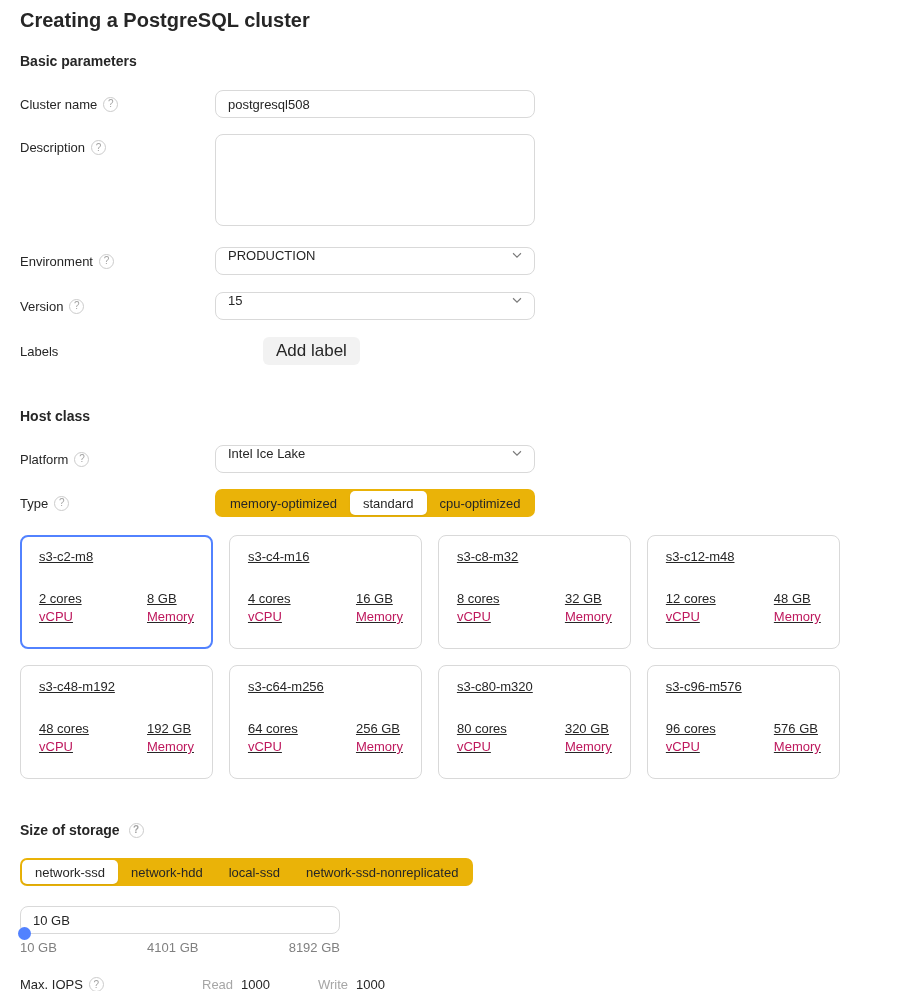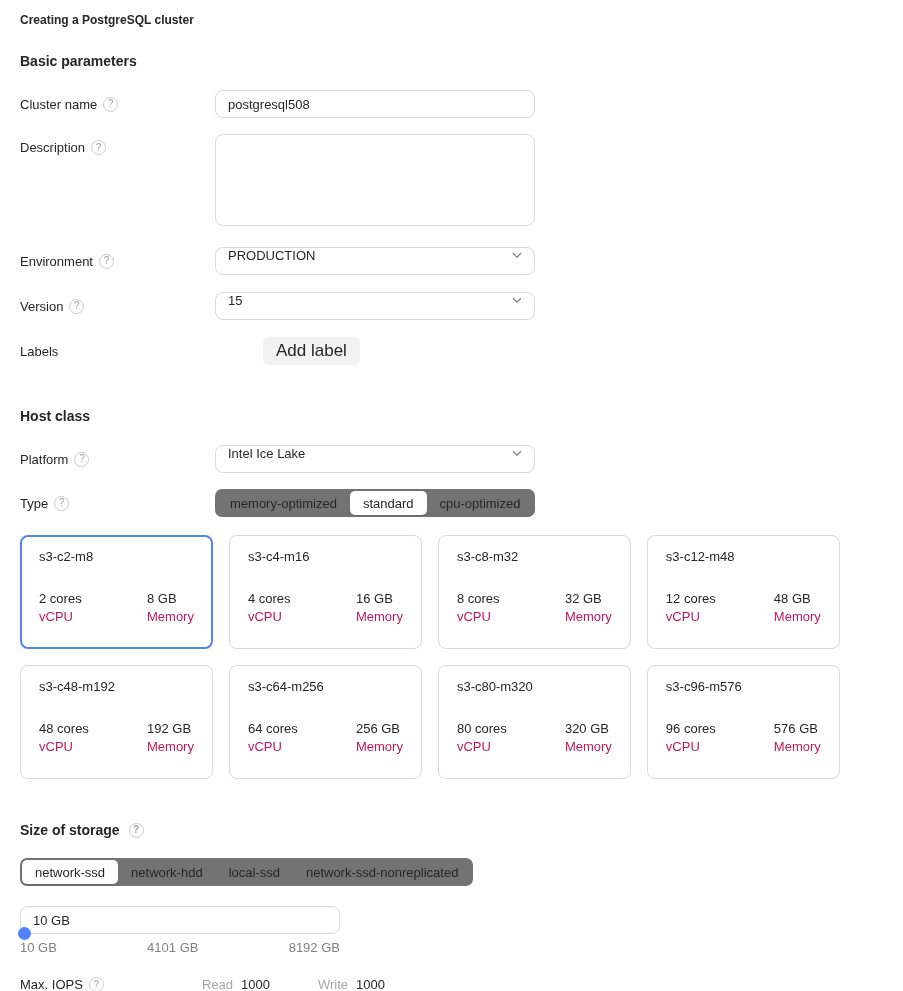--- a/index.html
+++ b/index.html
@@ -5,21 +5,21 @@
   * { box-sizing: border-box; }
   html, body { margin: 0; padding: 0; }
   body {
     width: 903px; height: 991px; overflow: hidden;
     background: #ffffff;
     font-family: "Liberation Sans", sans-serif;
     font-size: 13px; color: #262626;
   }
   .page { padding: 10px 20px 20px 20px; }
 
-  .page-title { font-size: 12px; font-weight: 700; line-height: 20px; margin: 0 0 22px 0; }
+  .page-title { font-size: 20px; font-weight: 700; line-height: 20px; margin: 0 0 22px 0; }
   .section-heading { font-size: 14px; font-weight: 700; line-height: 18px; margin: 0 0 20px 0; display: flex; align-items: center; gap: 9px; }
 
   .form-row { display: flex; align-items: center; margin-bottom: 16px; }
   .form-row.top { align-items: flex-start; }
   .form-label {
     width: 195px; flex-shrink: 0;
     display: flex; align-items: center; gap: 6px;
     color: #262626;
   }
   .form-row.top .form-label { padding-top: 6px; }
@@ -54,34 +54,35 @@
   .chevron { display: inline-flex; color: #7a7a7a; }
 
   .btn-gray {
     display: inline-block; background: #f2f2f2; border: none; border-radius: 6px;
     height: 28px; line-height: 28px; padding: 0 13px; font-size: 17px; color: #262626;
     font-family: "Liberation Sans", sans-serif; cursor: pointer;
   }
 
   .segmented {
     display: inline-flex; align-items: center;
-    background: #737373; border-radius: 7px; height: 28px; padding: 2px;
+    background: #eab308; border-radius: 7px; height: 28px; padding: 2px;
   }
   .seg {
     height: 24px; display: inline-flex; align-items: center;
     padding: 0 13px; border-radius: 5px; cursor: pointer; white-space: nowrap;
   }
   .seg.selected { background: #ffffff; box-shadow: 0 1px 2px rgba(0,0,0,0.08); }
 
   .spacer-section { margin-top: 42px; }
 
   .cards {
     width: 729px;
     display: grid; grid-template-columns: repeat(4, 1fr); gap: 16px;
     margin-bottom: 16px;
+    text-decoration: underline;
   }
   .card {
     height: 114px; border: 1px solid #d9d9d9; border-radius: 8px;
     padding: 13px 18px; cursor: pointer; background: #fff;
   }
   .card.selected { border: 2px solid #5282ff; padding: 12px 17px; }
   .card-title { font-size: 13px; color: #262626; }
   .card-specs { display: flex; margin-top: 27px; }
   .spec-col1 { width: 108px; }
   .spec-value { color: #262626; }

